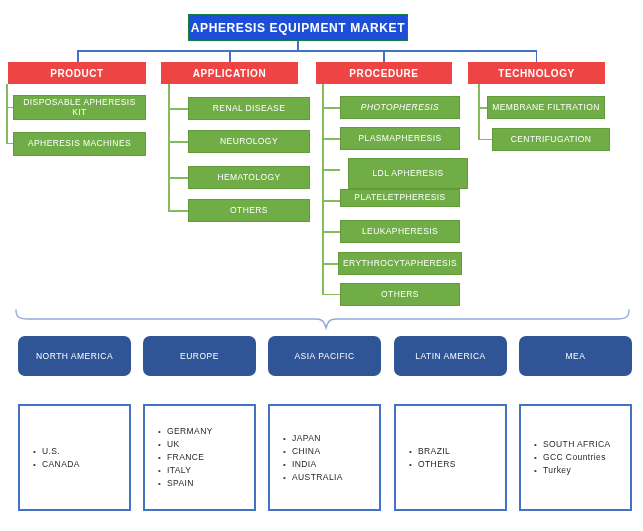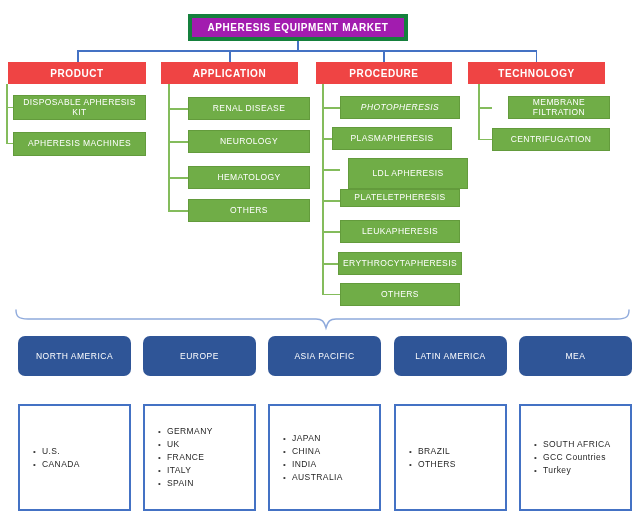--- a/index.html
+++ b/index.html
@@ -5,22 +5,22 @@
   html,body{margin:0;padding:0;background:#fff;}
   #canvas{
     position:relative;width:643px;height:531px;background:#fff;overflow:hidden;
     font-family:"Liberation Sans","DejaVu Sans",sans-serif;
   }
   .box{
     position:absolute;display:flex;align-items:center;justify-content:center;
     text-align:center;box-sizing:border-box;
   }
   .title{
-    background:#a21caf;border:4px solid #15803d;color:#fff;
-    font-weight:bold;font-size:10px;letter-spacing:.6px;
+    background:#1d4ed8;border:1px solid #15803d;color:#fff;
+    font-weight:bold;font-size:12px;letter-spacing:.6px;
   }
   .hdr{
     background:#ef4444;color:#fff;font-weight:bold;font-size:10px;letter-spacing:.6px;
   }
   .grn{
     background:#70AD47;border:1px solid #639B3C;color:#fff;
     font-size:8.5px;letter-spacing:.4px;line-height:1.15;padding:1px 2px;
   }
   .region{
     background:#2F5597;color:#fff;font-size:8.5px;letter-spacing:.5px;border-radius:7px;
@@ -79,32 +79,32 @@
   <div class="gline" style="left:322px;top:84px;width:1.8px;height:211px;"></div>
   <div class="gline" style="left:322px;top:107px;width:18px;height:1.8px;"></div>
   <div class="gline" style="left:322px;top:138px;width:18px;height:1.8px;"></div>
   <div class="gline" style="left:322px;top:169px;width:18px;height:1.8px;"></div>
   <div class="gline" style="left:322px;top:200px;width:18px;height:1.8px;"></div>
   <div class="gline" style="left:322px;top:231px;width:18px;height:1.8px;"></div>
   <div class="gline" style="left:322px;top:263px;width:18px;height:1.8px;"></div>
   <div class="gline" style="left:322px;top:293.5px;width:18px;height:1.8px;"></div>
 
   <div class="box grn" style="left:340px;top:96px;width:120px;height:23px;font-style:italic;">PHOTOPHERESIS</div>
-  <div class="box grn" style="left:332px;top:127px;width:120px;height:23px;">PLASMAPHERESIS</div>
+  <div class="box grn" style="left:340px;top:127px;width:120px;height:23px;">PLASMAPHERESIS</div>
   <div class="box grn" style="left:348px;top:158px;width:120px;height:31px;">LDL APHERESIS</div>
   <div class="box grn" style="left:340px;top:189px;width:120px;height:18px;">PLATELETPHERESIS</div>
   <div class="box grn" style="left:340px;top:220px;width:120px;height:23px;">LEUKAPHERESIS</div>
   <div class="box grn" style="left:338px;top:252px;width:124px;height:23px;">ERYTHROCYTAPHERESIS</div>
   <div class="box grn" style="left:340px;top:283px;width:120px;height:23px;">OTHERS</div>
 
   <div class="gline" style="left:478px;top:84px;width:1.8px;height:56px;"></div>
   <div class="gline" style="left:478px;top:107px;width:14px;height:1.8px;"></div>
   <div class="gline" style="left:478px;top:138.5px;width:14px;height:1.8px;"></div>
 
-  <div class="box grn" style="left:508px;top:96px;width:102px;height:23px;">MEMBRANE FILTRATION</div>
+  <div class="box grn" style="left:487px;top:96px;width:118px;height:23px;">MEMBRANE FILTRATION</div>
   <div class="box grn" style="left:492px;top:128px;width:118px;height:23px;">CENTRIFUGATION</div>
 
   <svg style="left:0;top:303px;" width="643" height="32" viewBox="0 0 643 32">
     <path d="M16,7 C16,13 18,16 28,16 L316,16 C322,16 324,18 326,25 C328,18 330,16 336,16 L617,16 C627,16 629,13 629,7" fill="none" stroke="#8FAADC" stroke-width="1.4" stroke-linecap="round"></path>
   </svg>
 
   <div class="box region" style="left:18px;top:336px;width:113px;height:40px;">NORTH AMERICA</div>
   <div class="box region" style="left:143px;top:336px;width:113px;height:40px;">EUROPE</div>
   <div class="box region" style="left:268px;top:336px;width:113px;height:40px;">ASIA PACIFIC</div>
   <div class="box region" style="left:394px;top:336px;width:113px;height:40px;">LATIN AMERICA</div>

